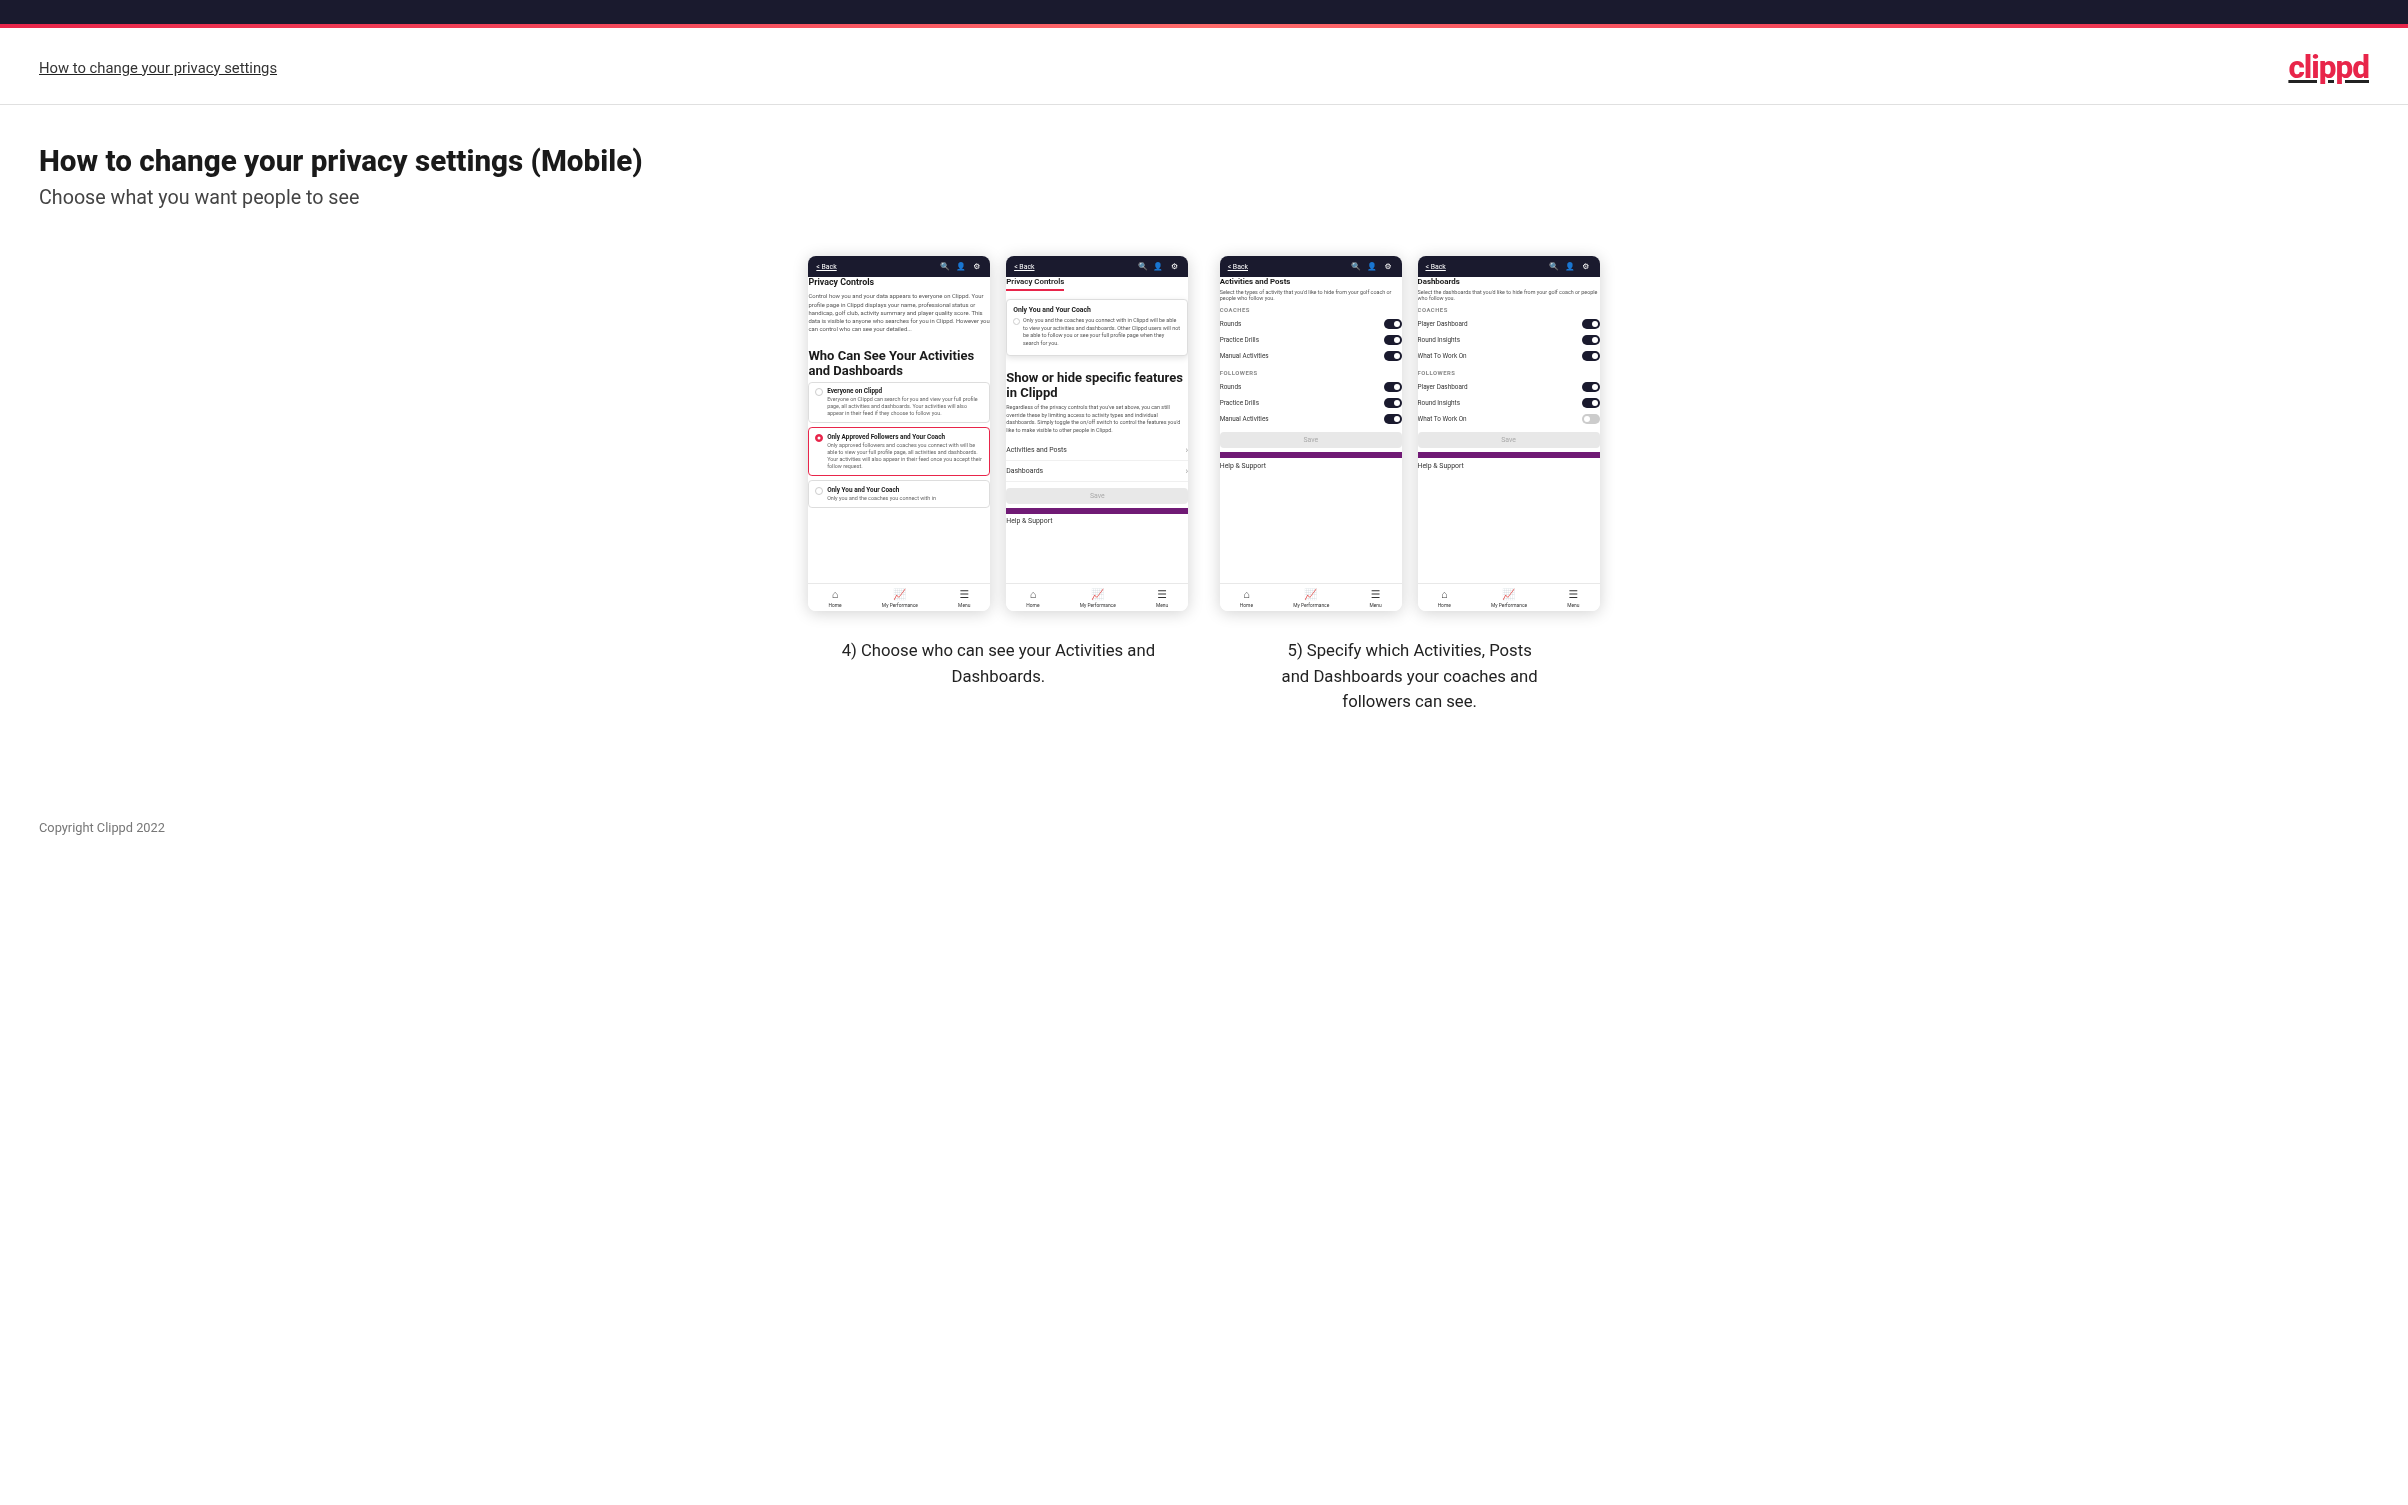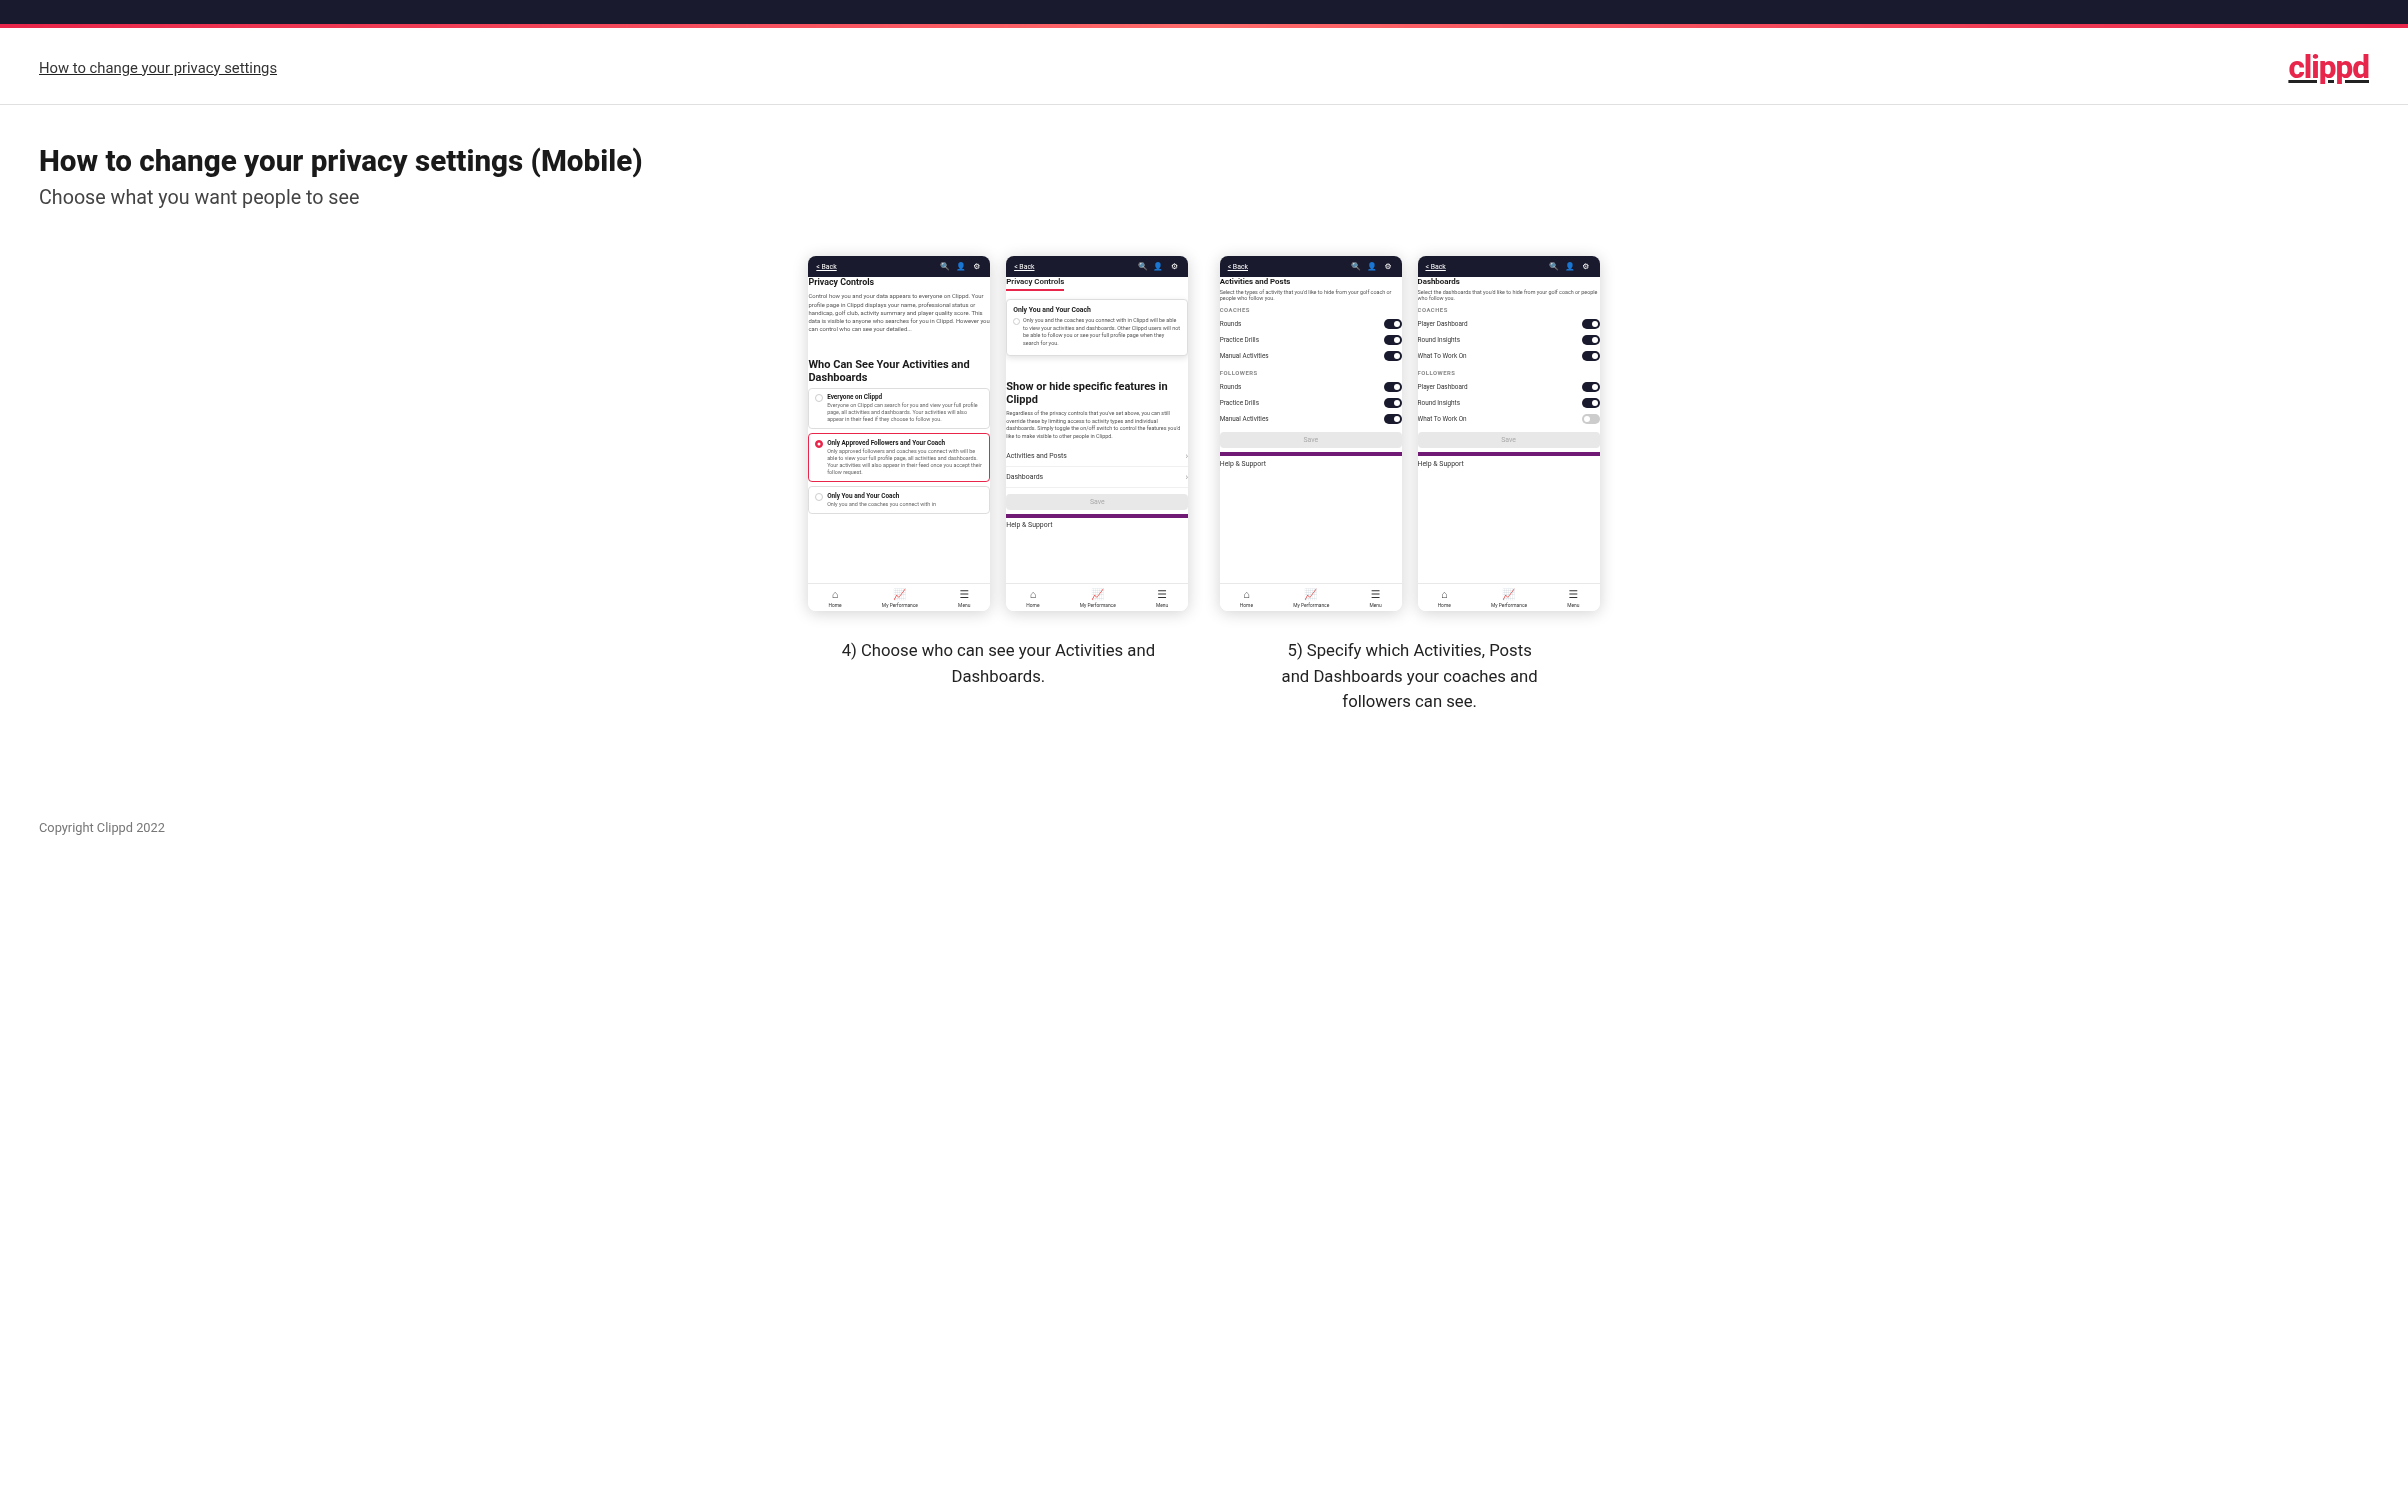--- a/index.html
+++ b/index.html
@@ -234,25 +234,25 @@
     }
     .phone-popover-radio {
       display: flex;
       align-items: flex-start;
       gap: 3px;
       margin-bottom: 2px;
     }
 
     
     .phone-feature-title {
-      font-size: 11px;
+      font-size: 13px;
       font-weight: 700;
       color: #1a1a1a;
       margin-bottom: 3.9px;
-      margin-top: 24px;
+      margin-top: 14px;
     }
     .phone-feature-text {
       font-size: 5.4px;
       color: #555;
       line-height: 1.4;
       margin-bottom: 5.9px;
     }
 
     
     .phone-menu-row {
@@ -330,21 +330,21 @@
       text-align: center;
       margin-top: 5.9px;
       margin-bottom: 3.9px;
     }
 
     
     .phone-help-row {
       font-size: 6.9px;
       color: #333;
       padding: 3.9px 0;
-      border-top: 4px solid #701a75;
+      border-top: 6px solid #701a75;
     }
 
     
     .phone-bottom-nav {
       background: #fff;
       border-top: 1px solid #e8e8e8;
       display: flex;
       align-items: center;
       justify-content: space-around;
       padding: 3.9px 0 3px 0;

